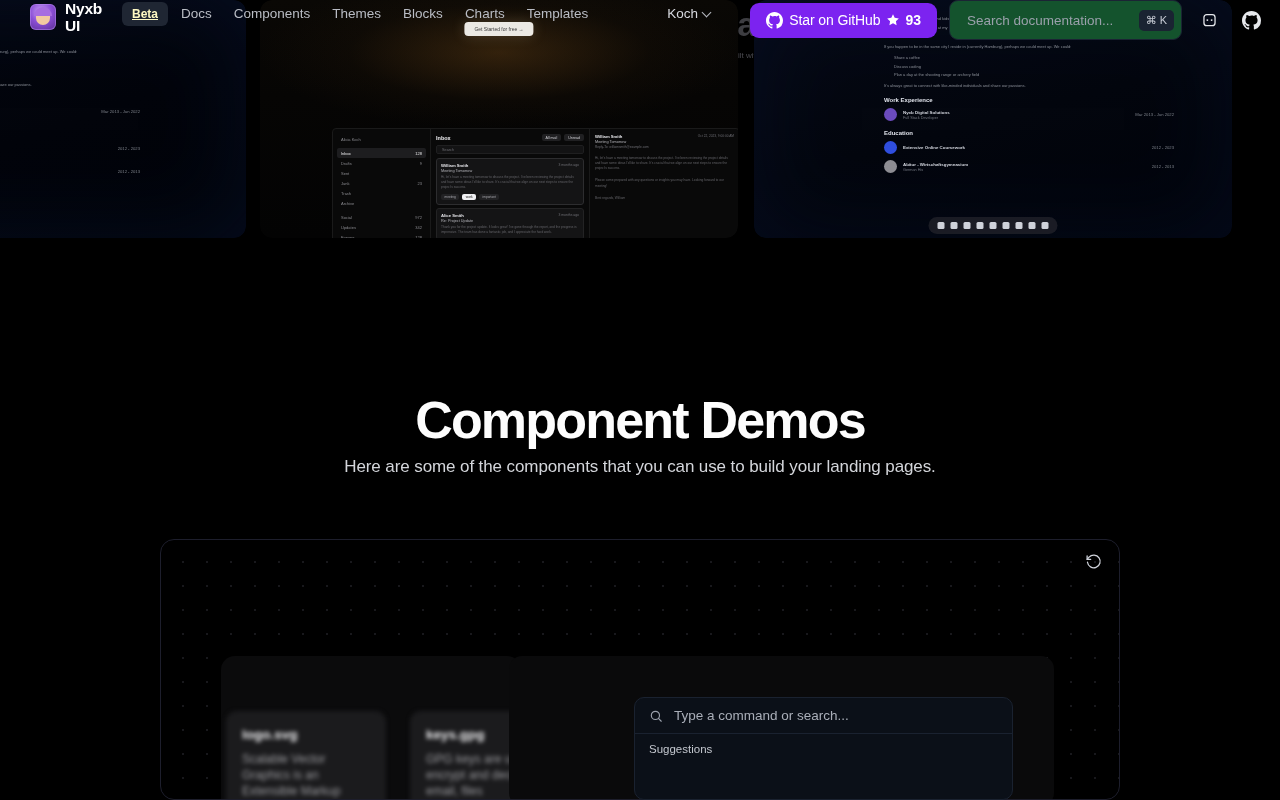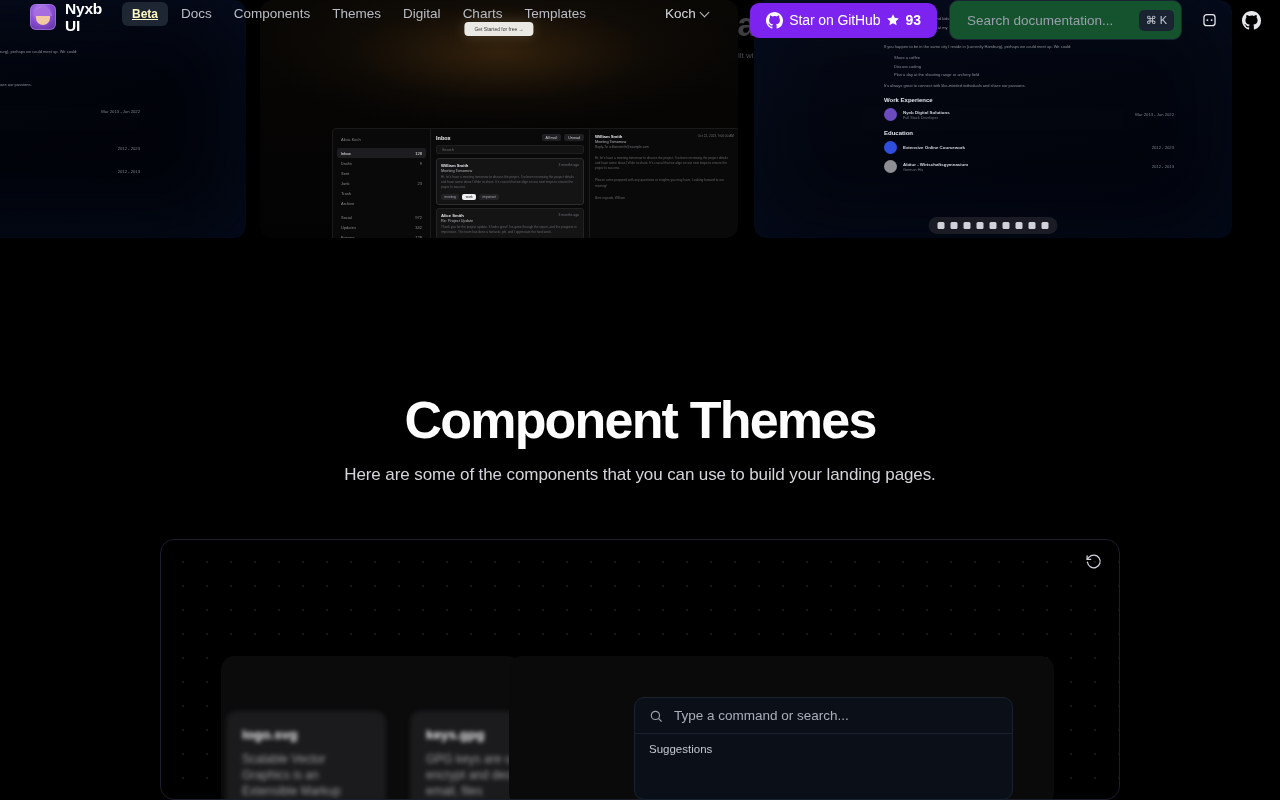--- a/index.html
+++ b/index.html
@@ -238,21 +238,21 @@
   }
   .dock i { width: 7px; height: 7px; border-radius: 1.5px; background: #cfd2da; display: block; }
 
   
   .demos-head { position: absolute; top: 392px; left: 0; width: 1280px; text-align: center; }
   .demos-title {
     font-size: 52px; font-weight: 800; letter-spacing: -1.8px;
     color: #fdfdfd; line-height: 1.1;
   }
   .demos-sub {
-    margin-top: 16px; font-size: 17px; color: #d3d5da; letter-spacing: -0.1px;
+    margin-top: 8px; font-size: 17px; color: #d3d5da; letter-spacing: -0.1px;
   }
 
   
   .demo-panel {
     position: absolute; left: 160px; top: 539px;
     width: 960px; height: 261px;
     border: 1px solid #1d1e2c;
     border-radius: 14px;
     background-color: #000000;
     background-image: radial-gradient(rgba(120,120,140,.20) 0.9px, transparent 0.9px);
@@ -518,21 +518,21 @@
     <div class="brand">
       <div class="brand-logo"></div>
       <div class="brand-name">Nyxb UI</div>
     </div>
 
     <div class="nav-links">
       <span class="badge-beta">Beta</span>
       <span class="nav-link">Docs</span>
       <span class="nav-link">Components</span>
       <span class="nav-link">Themes</span>
-      <span class="nav-link">Digital</span>
+      <span class="nav-link">Blocks</span>
       <span class="nav-link">Charts</span>
       <span class="nav-link">Templates</span>
       <span class="nav-more">
         <span>Koch</span>
         <span class="chev"></span>
       </span>
     </div>
 
     <div class="nav-right">
       <div class="gh-star">
@@ -570,21 +570,21 @@
 
       <div class="icon-btn">
         <svg width="19" height="19" viewBox="0 0 16 16" fill="#e6e8ec">
             <path d="M8 0C3.58 0 0 3.58 0 8c0 3.54 2.29 6.53 5.47 7.59.4.07.55-.17.55-.38 0-.19-.01-.82-.01-1.49-2.01.37-2.53-.49-2.69-.94-.09-.23-.48-.94-.82-1.13-.28-.15-.68-.52-.01-.53.63-.01 1.08.58 1.23.82.72 1.21 1.87.87 2.33.66.07-.52.28-.87.51-1.07-1.78-.2-3.64-.89-3.64-3.95 0-.87.31-1.59.82-2.15-.08-.2-.36-1.02.08-2.12 0 0 .67-.21 2.2.82a7.4 7.4 0 0 1 2-.27c.68 0 1.36.09 2 .27 1.53-1.04 2.2-.82 2.2-.82.44 1.1.16 1.92.08 2.12.51.56.82 1.27.82 2.15 0 3.07-1.87 3.75-3.65 3.95.29.25.54.73.54 1.48 0 1.07-.01 1.93-.01 2.2 0 .21.15.46.55.38A8.01 8.01 0 0 0 16 8c0-4.42-3.58-8-8-8z"></path>
           </svg>
       </div>
     </div>
   </div>
 
   <div class="demos-head">
-    <div class="demos-title">Component Themes</div>
+    <div class="demos-title">Component Demos</div>
     <div class="demos-sub">Here are some of the components that you can use to build your landing pages.</div>
   </div>
 
   <div class="demo-panel">
     <div class="reset-btn">
       <svg width="17" height="17" viewBox="0 0 24 24" fill="none" stroke="#cfd2da" stroke-width="1.8" stroke-linecap="round" stroke-linejoin="round">
         <path d="M3 4v5h5"></path>
         <path d="M3.5 13a9 9 0 1 0 2.2-7.1L3 9"></path>
       </svg>
     </div>

